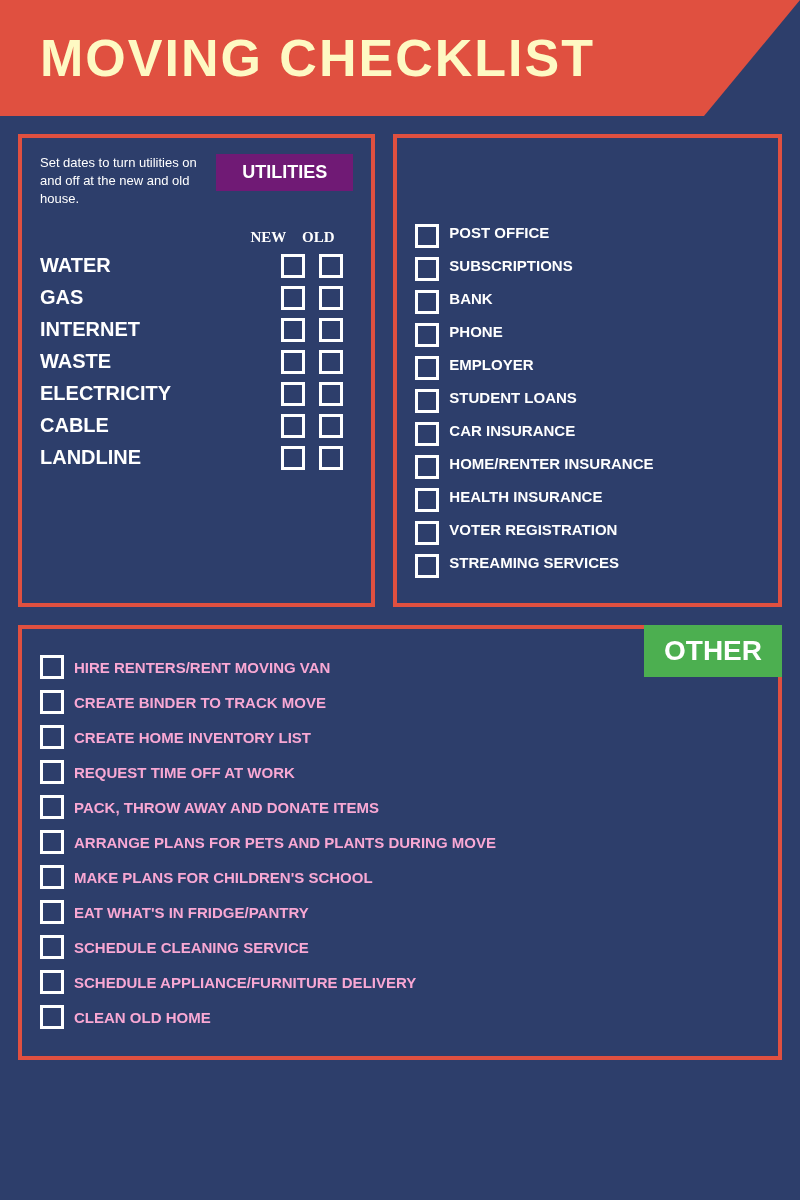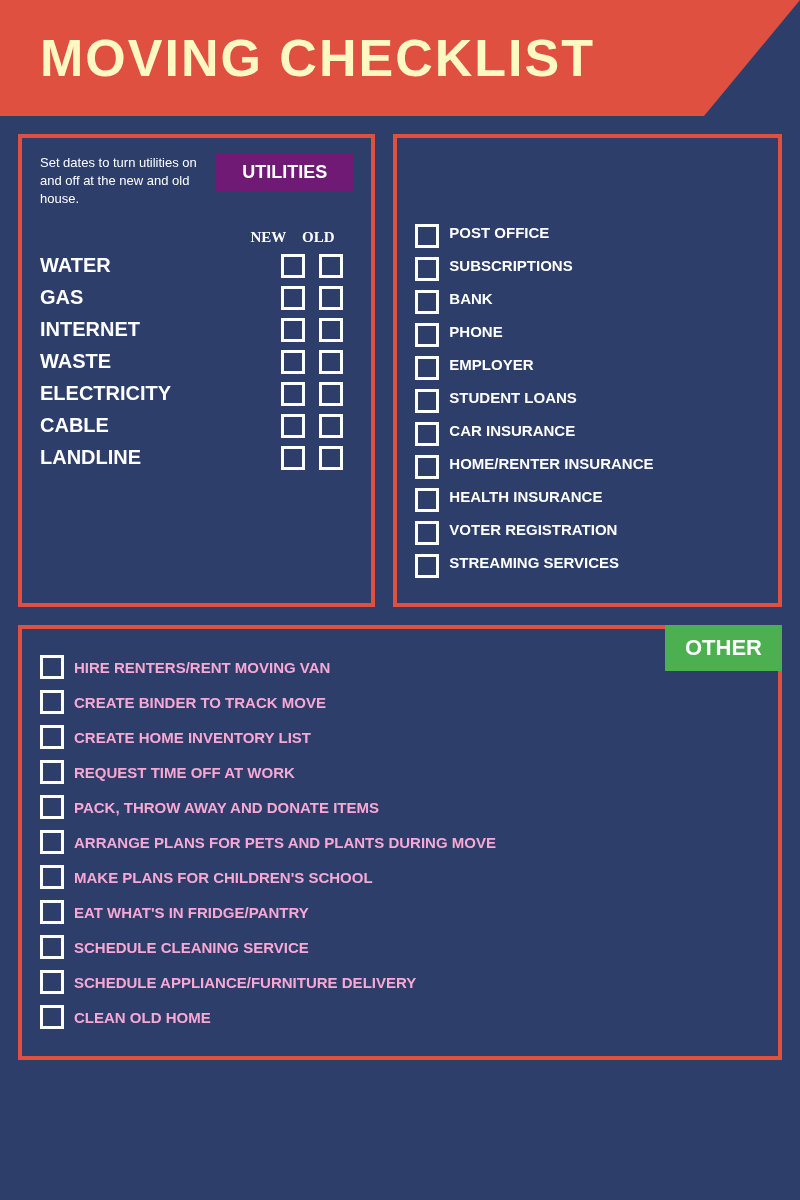--- a/index.html
+++ b/index.html
@@ -162,21 +162,21 @@
     .other-box {
       position: relative;
     }
 
     .section-label-other {
       position: absolute;
       top: -4px;
       right: -4px;
       background-color: #4caf50;
       color: #ffffff;
-      font-size: 22px;
+      font-size: 28px;
       font-weight: 900;
       padding: 10px 20px;
       text-transform: uppercase;
     }
 
     .other-item {
       display: flex;
       align-items: center;
       gap: 10px;
       margin-bottom: 11px;

